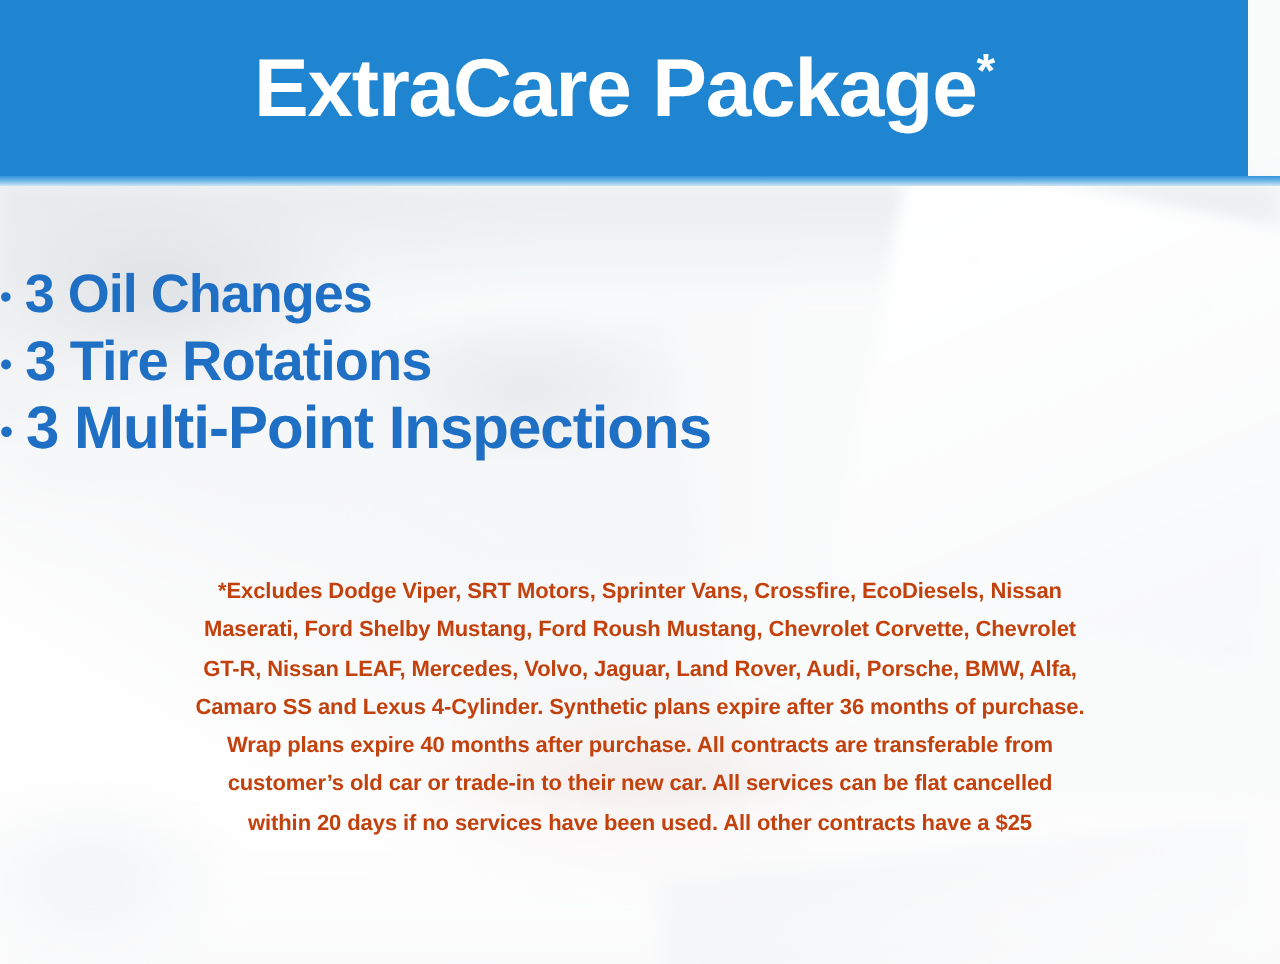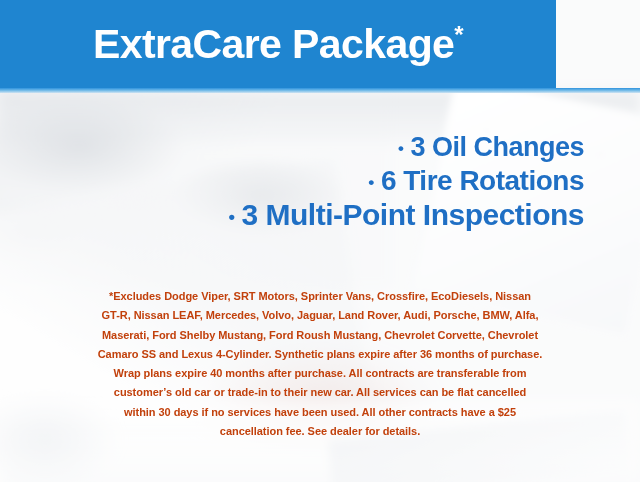--- a/index.html
+++ b/index.html
@@ -102,21 +102,21 @@
   .bg-veil {
     position: absolute;
     inset: 0;
     background: rgba(255,255,255,.70);
   }
 
   
   .header {
     position: absolute;
     left: 0; top: 0;
-    width: 556px;
+    width: 624px;
     height: 88px;
     background: #1f85d0;
     display: flex;
     align-items: center;
     justify-content: center;
   }
   .header-underline {
     position: absolute;
     left: 0; top: 88px;
     width: 640px;
@@ -135,38 +135,38 @@
     font-size: 24px;
     vertical-align: super;
     line-height: 0;
   }
 
   
   .benefits {
     position: absolute;
     left: 0; top: 132px;
     width: 584px;
-    text-align: right;
+    text-align: left;
     color: #1f6fc4;
   }
   .benefit-line {
     font-weight: bold;
     line-height: 1.18;
     letter-spacing: -0.5px;
     white-space: nowrap;
   }
   .benefit-line .dot {
     font-size: 0.62em;
     vertical-align: middle;
     margin-right: 7px;
     line-height: 1;
   }
   .benefit-line-0 { font-size: 27px; }
   .benefit-line-1 { font-size: 28px; }
-  .benefit-line-2 { font-size: 30px; margin-left: 10px; }
+  .benefit-line-2 { font-size: 30px; }
 
   
   .disclaimer {
     position: absolute;
     left: 28px; top: 287px;
     width: 584px;
     text-align: center;
     color: #c2410c;
     font-size: 11px;
     font-weight: bold;
@@ -198,31 +198,30 @@
       <span>ExtraCare Package</span><span class="asterisk">*</span>
     </div>
   </div>
   <div class="header-underline"></div>
 
   <div class="benefits">
     <div class="benefit-line benefit-line-0">
       <span class="dot">•</span><span>3 Oil Changes</span>
     </div>
     <div class="benefit-line benefit-line-1">
-      <span class="dot">•</span><span>6 Tire Rotations</span>
+      <span class="dot">•</span><span>3 Tire Rotations</span>
     </div>
     <div class="benefit-line benefit-line-2">
       <span class="dot">•</span><span>3 Multi-Point Inspections</span>
     </div>
   </div>
 
   <div class="disclaimer">
     <div class="disclaimer-line">*Excludes Dodge Viper, SRT Motors, Sprinter Vans, Crossfire, EcoDiesels, Nissan</div>
+    <div class="disclaimer-line">Maserati, Ford Shelby Mustang, Ford Roush Mustang, Chevrolet Corvette, Chevrolet</div>
     <div class="disclaimer-line">GT-R, Nissan LEAF, Mercedes, Volvo, Jaguar, Land Rover, Audi, Porsche, BMW, Alfa,</div>
-    <div class="disclaimer-line">Maserati, Ford Shelby Mustang, Ford Roush Mustang, Chevrolet Corvette, Chevrolet</div>
     <div class="disclaimer-line">Camaro SS and Lexus 4-Cylinder. Synthetic plans expire after 36 months of purchase.</div>
     <div class="disclaimer-line">Wrap plans expire 40 months after purchase. All contracts are transferable from</div>
     <div class="disclaimer-line">customer’s old car or trade-in to their new car. All services can be flat cancelled</div>
-    <div class="disclaimer-line">within 30 days if no services have been used. All other contracts have a $25</div>
-    <div class="disclaimer-line">cancellation fee. See dealer for details.</div>
+    <div class="disclaimer-line">within 20 days if no services have been used. All other contracts have a $25</div>
   </div>
 
 </div>
 
 </body></html>

